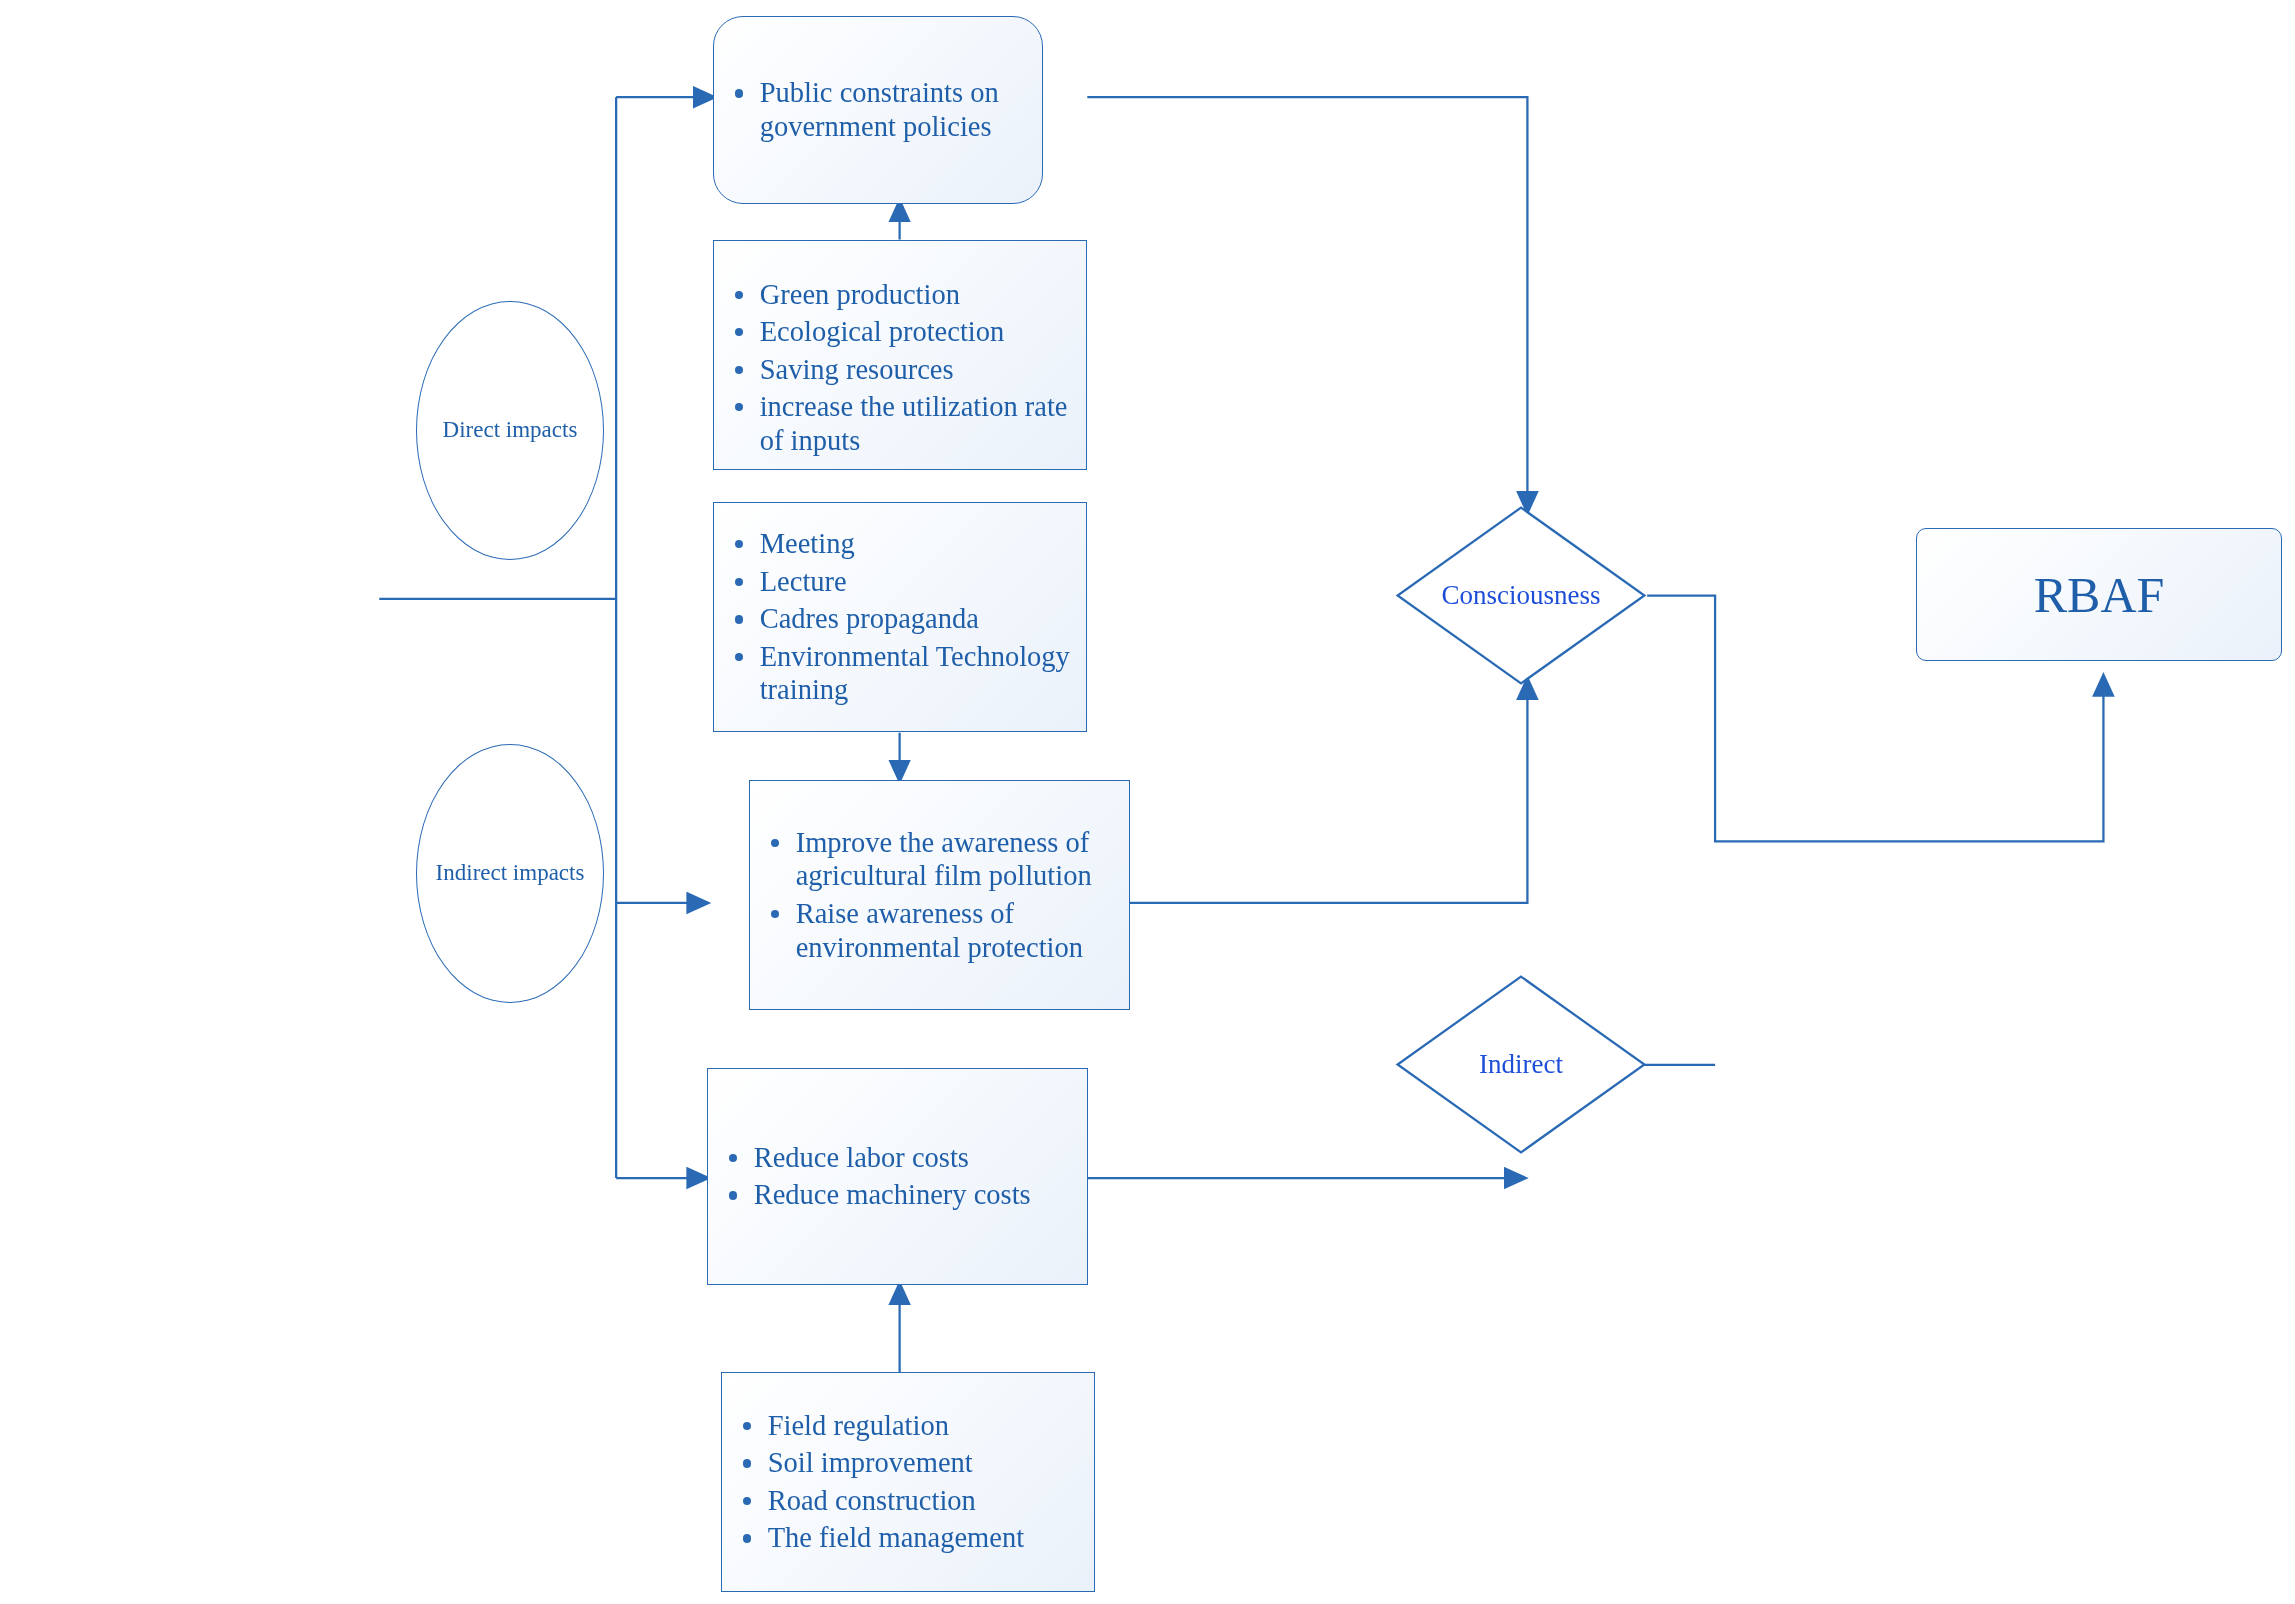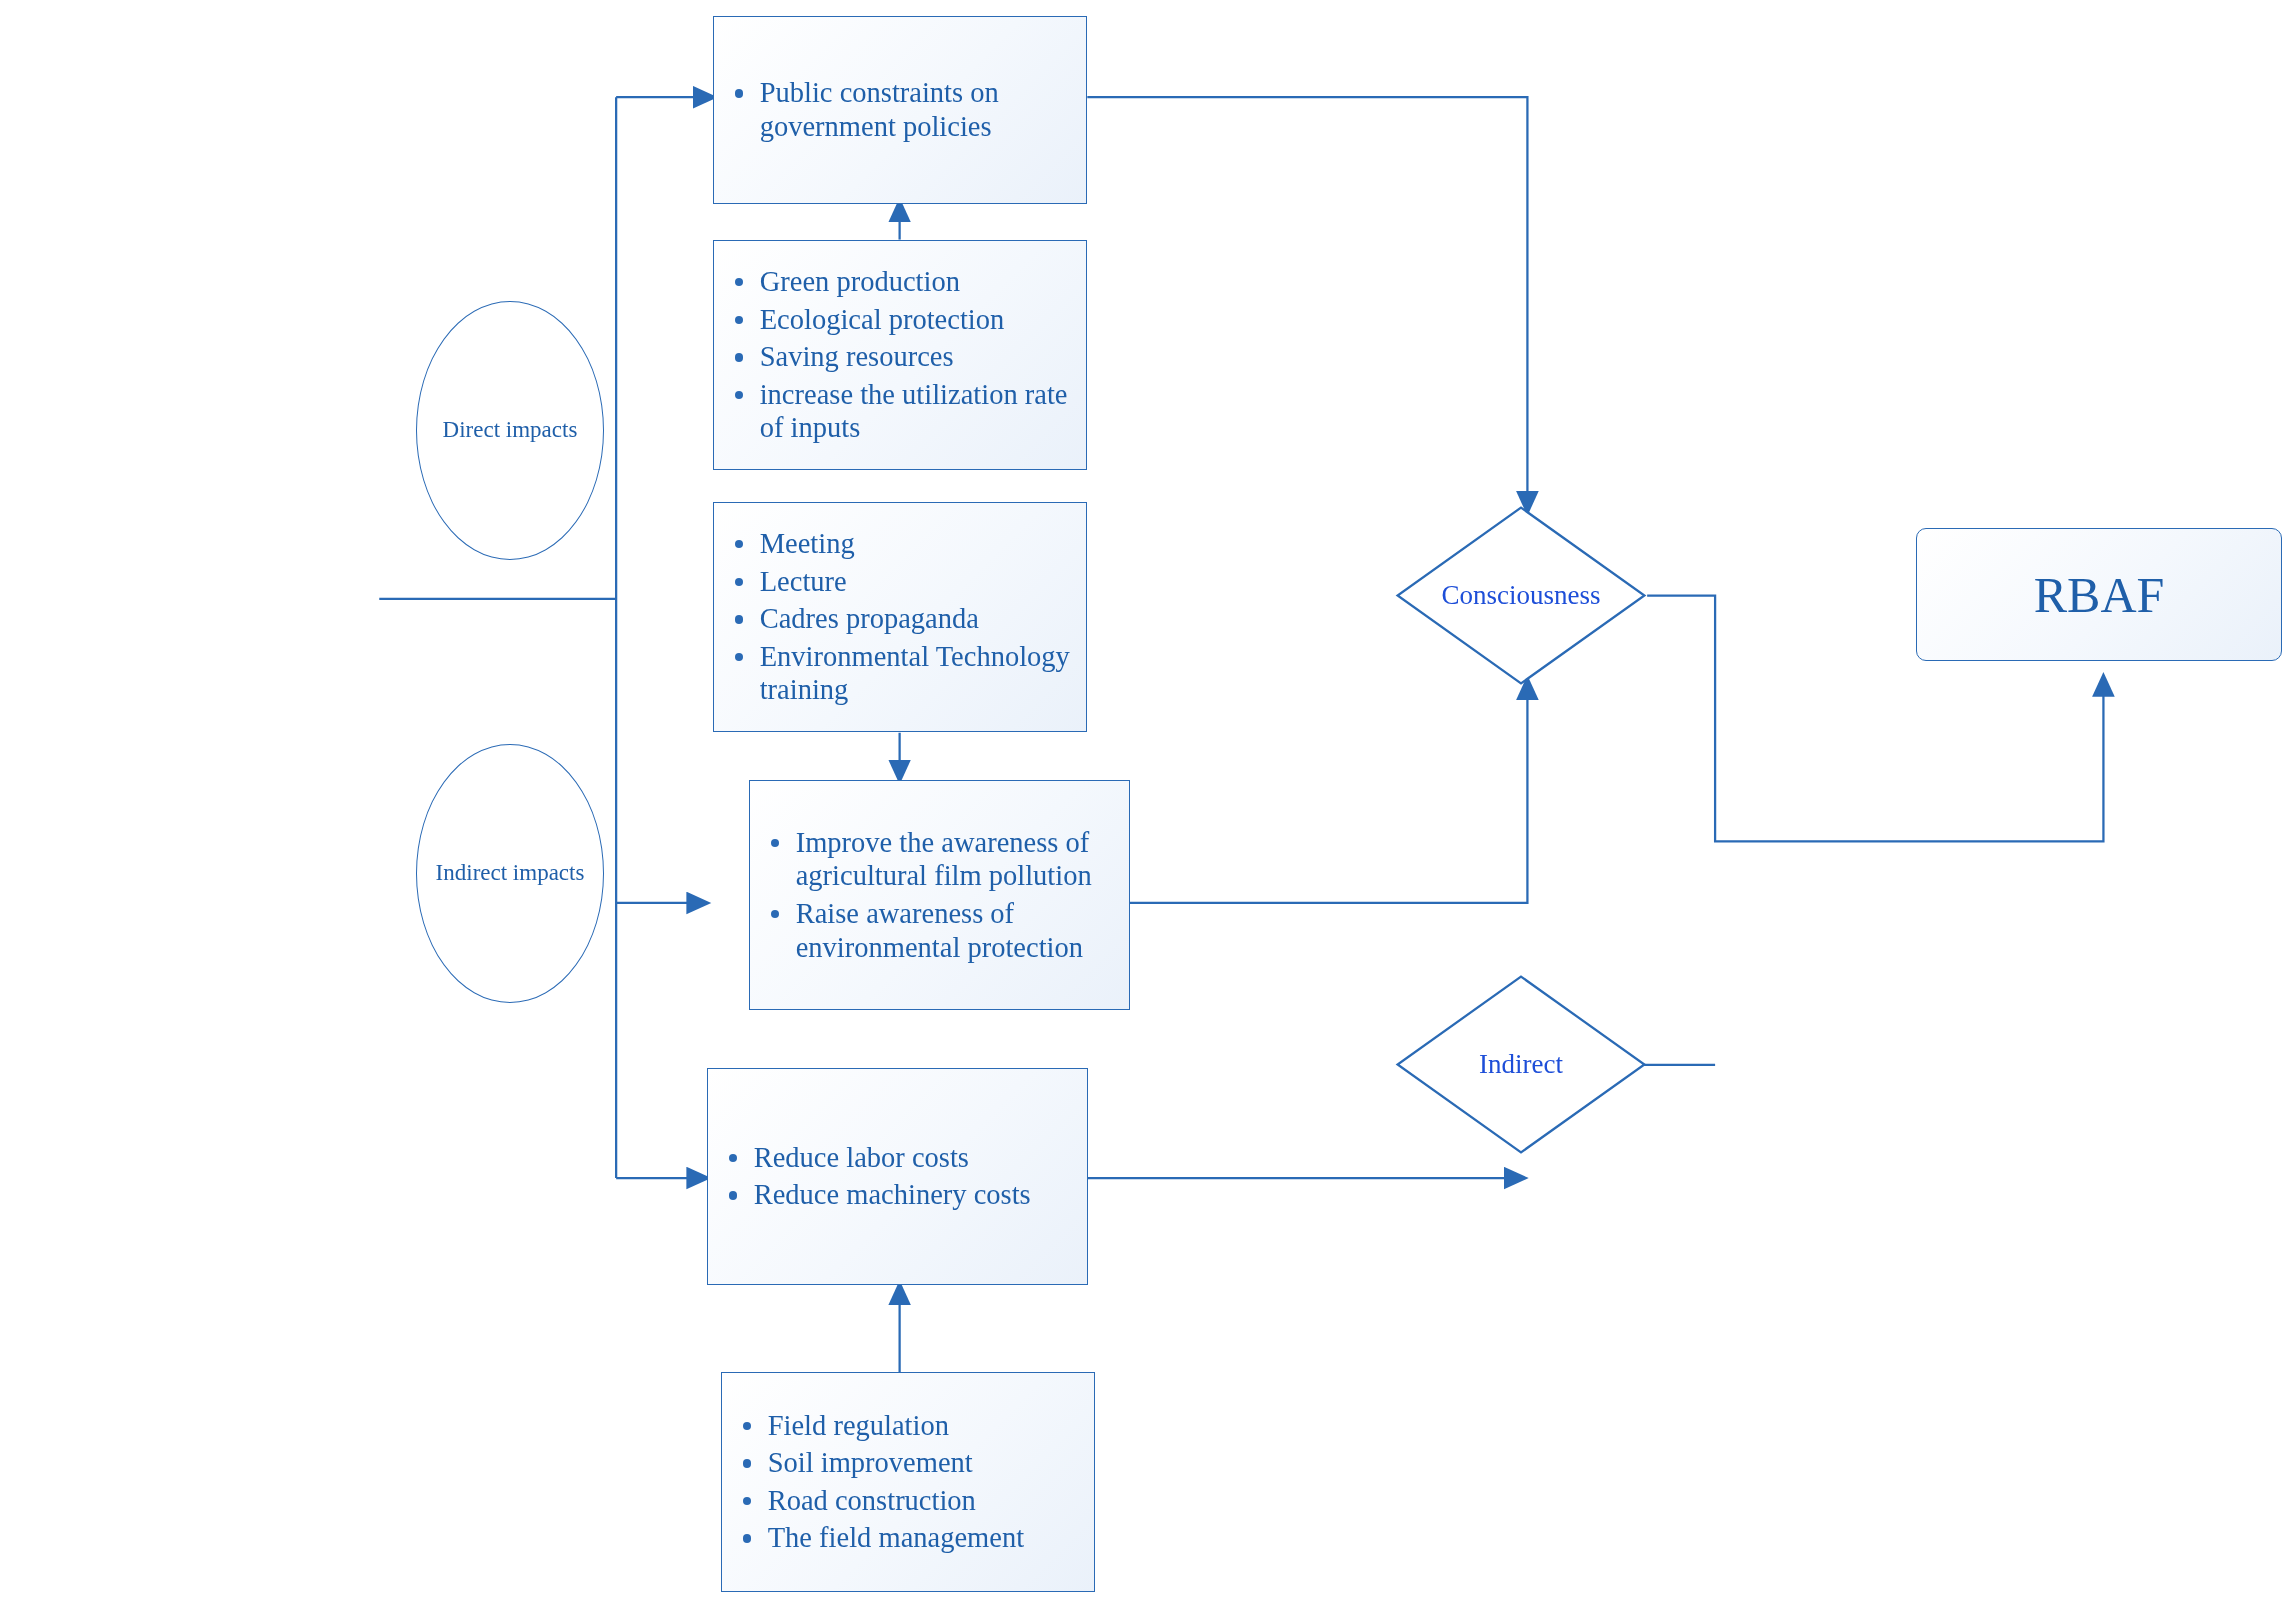--- a/index.html
+++ b/index.html
@@ -70,27 +70,27 @@
     <span>RBAF</span>
   </div>
 
   <div class="ellipse" style="left:416px;top:301px;width:188px;height:259px;">
     <span>Direct impacts</span>
   </div>
   <div class="ellipse" style="left:416px;top:744px;width:188px;height:259px;">
     <span>Indirect impacts</span>
   </div>
 
-  <div class="node listbox" style="left:713px;top:16px;width:374px;height:188px;display:flex;align-items:center;">
+  <div class="node listbox" style="left:713px;top:16px;width:330px;height:188px;display:flex;align-items:center;border-radius:30px;">
     <ul class="blist">
       <li>Public constraints on government policies</li>
     </ul>
   </div>
 
-  <div class="node listbox" style="left:713px;top:240px;width:374px;height:230px;display:flex;align-items:center;">
+  <div class="node listbox" style="left:713px;top:240px;width:374px;height:230px;display:flex;align-items:flex-end;">
     <ul class="blist">
       <li>Green production</li>
       <li>Ecological protection</li>
       <li>Saving resources</li>
       <li>increase the utilization rate of inputs</li>
     </ul>
   </div>
 
   <div class="node listbox" style="left:713px;top:502px;width:374px;height:230px;display:flex;align-items:center;">
     <ul class="blist">

